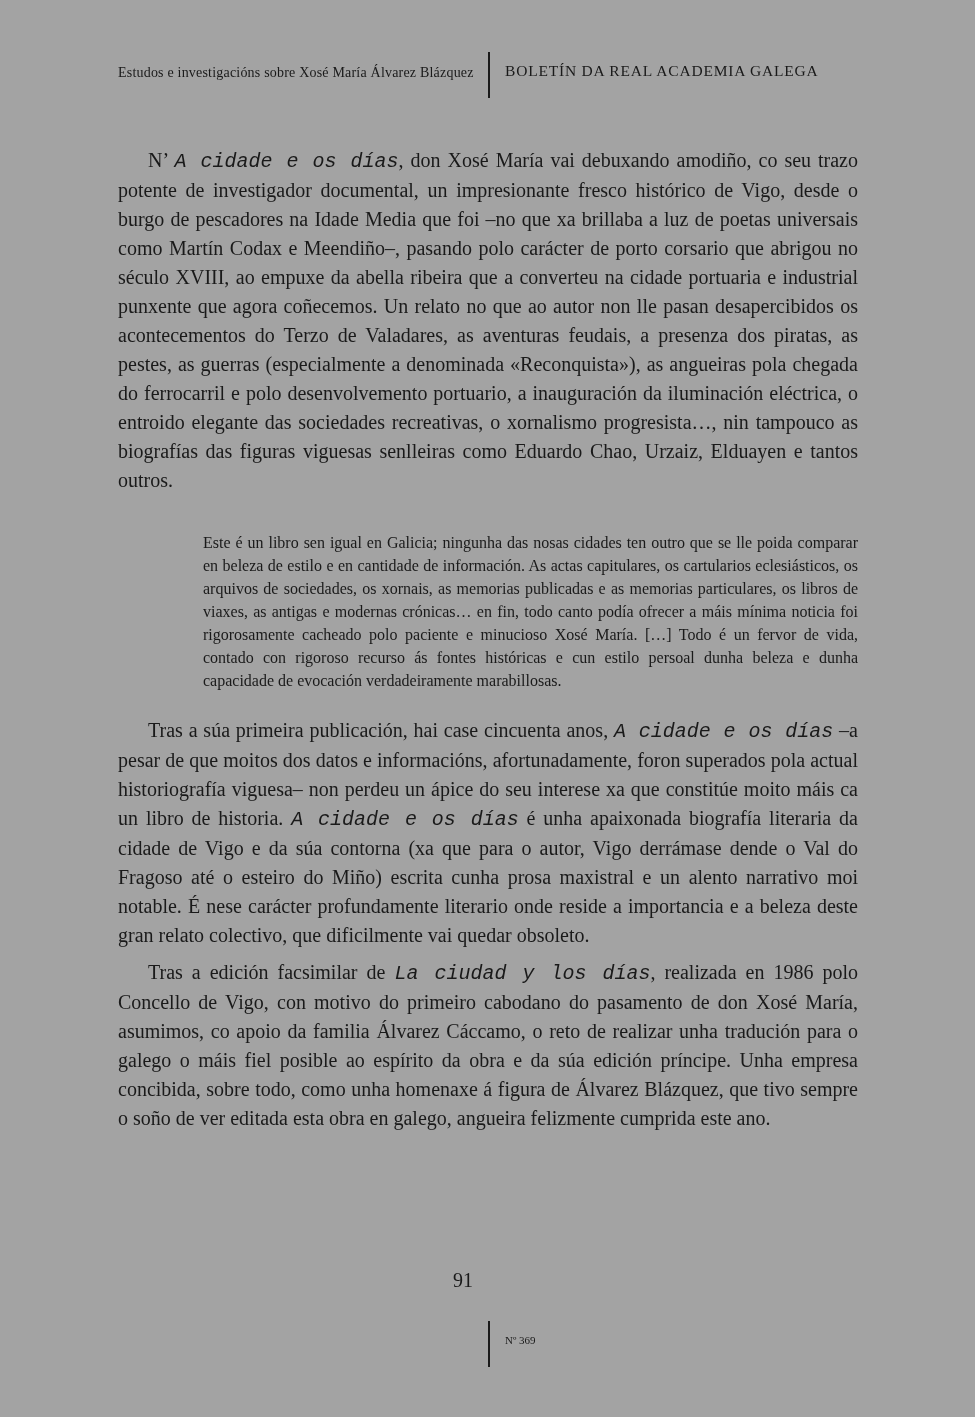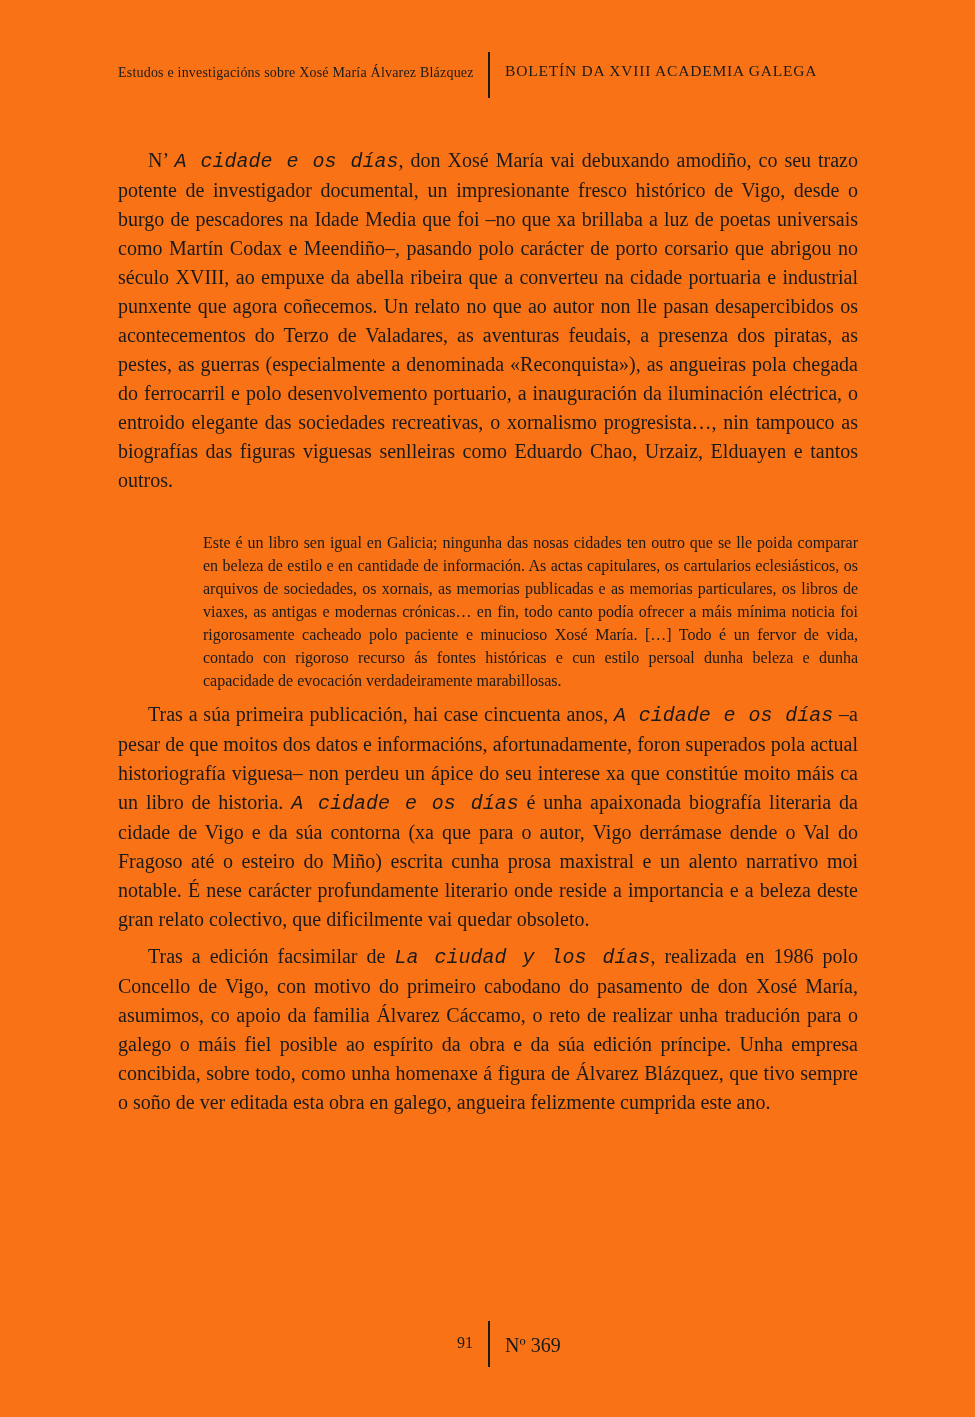--- a/index.html
+++ b/index.html
@@ -5,21 +5,21 @@
 <style>
   html, body {
     margin: 0;
     padding: 0;
     background: #ffffff;
   }
   .page {
     position: relative;
     width: 975px;
     height: 1417px;
-    background: #f97316;
+    background: #a3a3a3;
     font-family: "Liberation Serif", serif;
     color: #1a1a1a;
     overflow: hidden;
   }
 
   
   .h-left {
     position: absolute;
     left: 118px;
     top: 65px;
@@ -55,68 +55,68 @@
     text-align: justify;
   }
   .body-col p {
     margin: 0;
     padding: 0;
   }
   .body-col p.indent {
     text-indent: 30px;
   }
   .body-col blockquote {
-    margin: 36px 0 8px 85px;
+    margin: 36px 0 24px 85px;
     padding: 0;
     width: 655px;
     font-size: 16px;
     line-height: 23px;
     text-align: justify;
   }
   .body-col p.after-quote {
     margin-top: 0;
   }
   .body-col p.last-par {
     margin-top: 8px;
   }
   em { font-style: italic; font-family: Liberation Mono, monospace; }
 
   
   .f-page {
     position: absolute;
     left: 420px;
-    top: 1334px;
+    top: 1269px;
     width: 53px;
     text-align: right;
-    font-size: 16px;
+    font-size: 20px;
   }
   .f-divider {
     position: absolute;
     left: 488px;
     top: 1321px;
     width: 2px;
     height: 46px;
     background: #1a1a1a;
   }
   .f-issue {
     position: absolute;
     left: 505px;
     top: 1334px;
-    font-size: 20px;
+    font-size: 11px;
     white-space: nowrap;
   }
 </style>
 </head>
 <body>
 
 <div class="page">
 
   <span class="h-left">Estudos e investigacións sobre Xosé María Álvarez Blázquez</span>
   <span class="h-divider"></span>
-  <span class="h-right">BOLETÍN DA XVIII ACADEMIA GALEGA</span>
+  <span class="h-right">BOLETÍN DA REAL ACADEMIA GALEGA</span>
 
   <div class="body-col">
     <p class="indent"><span>N’ </span><em>A cidade e os días</em><span>, don Xosé María vai debuxando amodiño, co seu trazo potente de investigador documental, un impresionante fresco histórico de Vigo, desde o burgo de pescadores na Idade Media que foi –no que xa brillaba a luz de poetas universais como Martín Codax e Meendiño–, pasando polo carácter de porto corsario que abrigou no século XVIII, ao empuxe da abella ribeira que a converteu na cidade portuaria e industrial punxente que agora coñecemos. Un relato no que ao autor non lle pasan desapercibidos os acontecementos do Terzo de Valadares, as aventuras feudais, a presenza dos piratas, as pestes, as guerras (especialmente a denominada «Reconquista»), as angueiras pola chegada do ferrocarril e polo desenvolvemento portuario, a inauguración da iluminación eléctrica, o entroido elegante das sociedades recreativas, o xornalismo progresista…, nin tampouco as biografías das figuras viguesas senlleiras como Eduardo Chao, Urzaiz, Elduayen e tantos outros.</span></p>
     <blockquote><span>Este é un libro sen igual en Galicia; ningunha das nosas cidades ten outro que se lle poida comparar en beleza de estilo e en cantidade de información. As actas capitulares, os cartularios eclesiásticos, os arquivos de sociedades, os xornais, as memorias publicadas e as memorias particulares, os libros de viaxes, as antigas e modernas crónicas… en fin, todo canto podía ofrecer a máis mínima noticia foi rigorosamente cacheado polo paciente e minucioso Xosé María. […] Todo é un fervor de vida, contado con rigoroso recurso ás fontes históricas e cun estilo persoal dunha beleza e dunha capacidade de evocación verdadeiramente marabillosas.</span></blockquote>
     <p class="indent after-quote"><span>Tras a súa primeira publicación, hai case cincuenta anos, </span><em>A cidade e os días</em><span> –a pesar de que moitos dos datos e informacións, afortunadamente, foron superados pola actual historiografía viguesa– non perdeu un ápice do seu interese xa que constitúe moito máis ca un libro de historia. </span><em>A cidade e os días</em><span> é unha apaixonada biografía literaria da cidade de Vigo e da súa contorna (xa que para o autor, Vigo derrámase dende o Val do Fragoso até o esteiro do Miño) escrita cunha prosa maxistral e un alento narrativo moi notable. É nese carácter profundamente literario onde reside a importancia e a beleza deste gran relato colectivo, que dificilmente vai quedar obsoleto.</span></p>
     <p class="indent last-par"><span>Tras a edición facsimilar de </span><em>La ciudad y los días</em><span>, realizada en 1986 polo Concello de Vigo, con motivo do primeiro cabodano do pasamento de don Xosé María, asumimos, co apoio da familia Álvarez Cáccamo, o reto de realizar unha tradución para o galego o máis fiel posible ao espírito da obra e da súa edición príncipe. Unha empresa concibida, sobre todo, como unha homenaxe á figura de Álvarez Blázquez, que tivo sempre o soño de ver editada esta obra en galego, angueira felizmente cumprida este ano.</span></p>
   </div>
 
   <span class="f-page">91</span>
   <span class="f-divider"></span>

